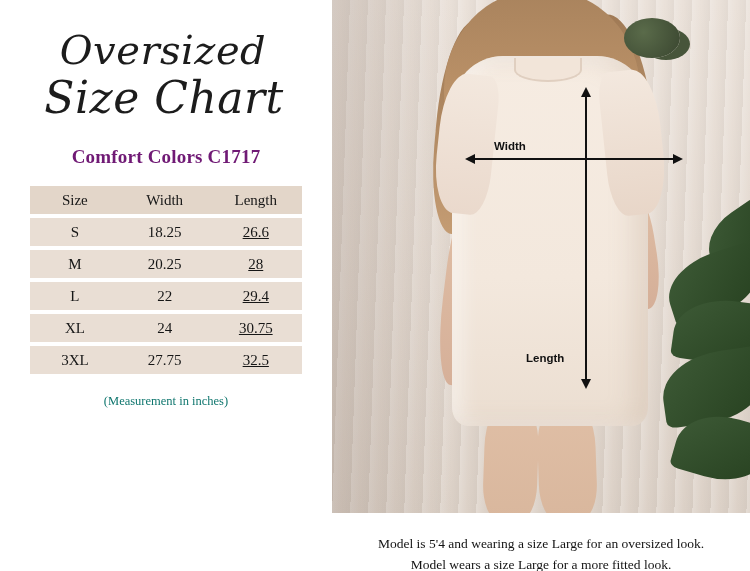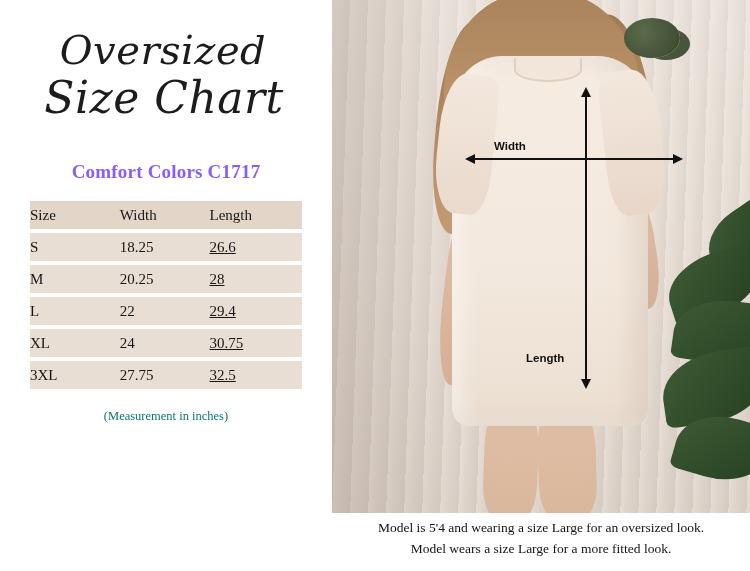--- a/index.html
+++ b/index.html
@@ -50,40 +50,40 @@
     font-size: 44px;
     margin-top: 6px;
     margin-left: -4px;
   }
 
   .subtitle {
     text-align: center;
     font-family: "Liberation Serif", serif;
     font-size: 19px;
     font-weight: 700;
-    color: #8b5cf6;
-    margin-top: 41px;
+    color: #701a75;
+    margin-top: 26px;
     letter-spacing: 0.2px;
   }
 
   .table-wrap {
     margin: 14px auto 0 auto;
     width: 272px;
   }
   table.size-chart {
     width: 100%;
     border-collapse: separate;
     border-spacing: 0 4px;
     font-family: "Liberation Serif", serif;
     font-size: 15px;
     color: #161616;
   }
   table.size-chart th,
   table.size-chart td {
-    text-align: left;
+    text-align: center;
     padding: 6px 0 5px 0;
     font-weight: 400;
     background: #e9ded4;
     white-space: nowrap;
   }
   table.size-chart thead th {
     background: #e3d6c9;
     font-size: 15px;
   }
   table.size-chart tbody tr td:nth-child(1) { width: 33%; }
@@ -293,21 +293,21 @@
     font-weight: 700;
     color: #111111;
   }
 
   .caption {
     position: absolute;
     left: 0; top: 513px;
     width: 418px; height: 58px;
     background: #ffffff;
     text-align: center;
-    padding-top: 5px;
+    padding-top: 21px;
     box-sizing: border-box;
   }
   .caption div {
     font-family: "Liberation Serif", serif;
     font-size: 13.5px;
     color: #131313;
     line-height: 1.55;
   }
 </style>
 </head>

